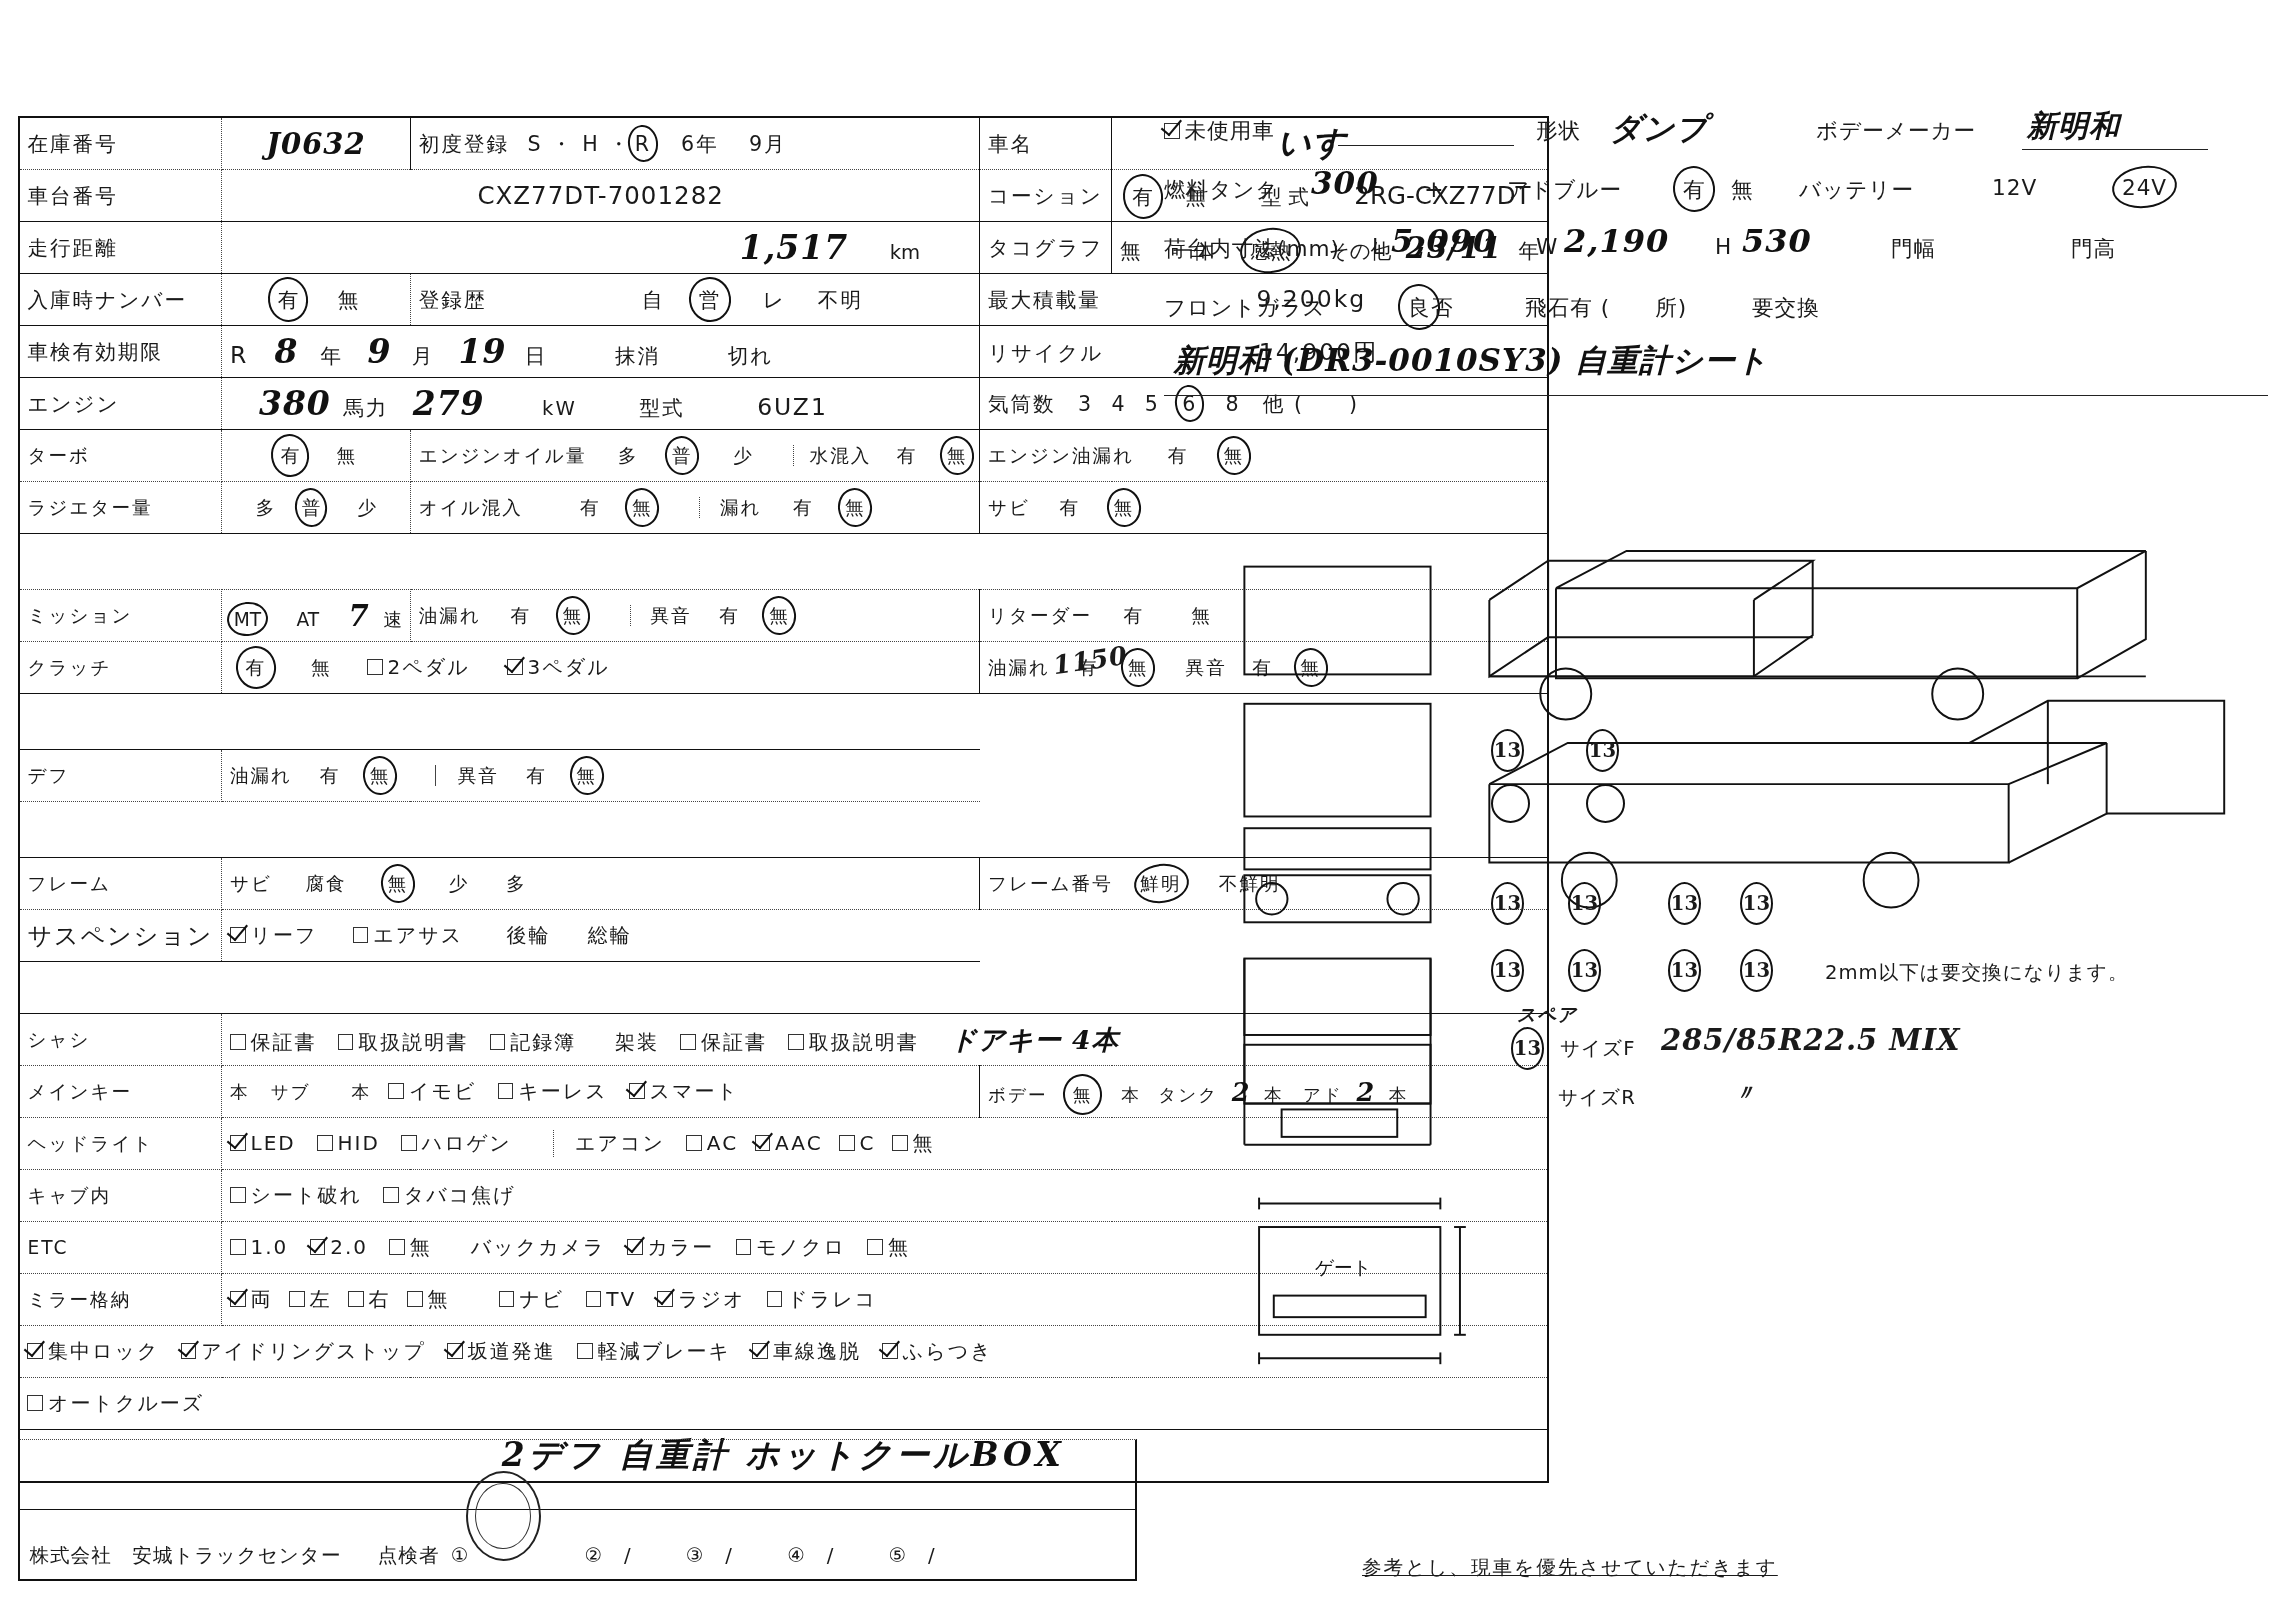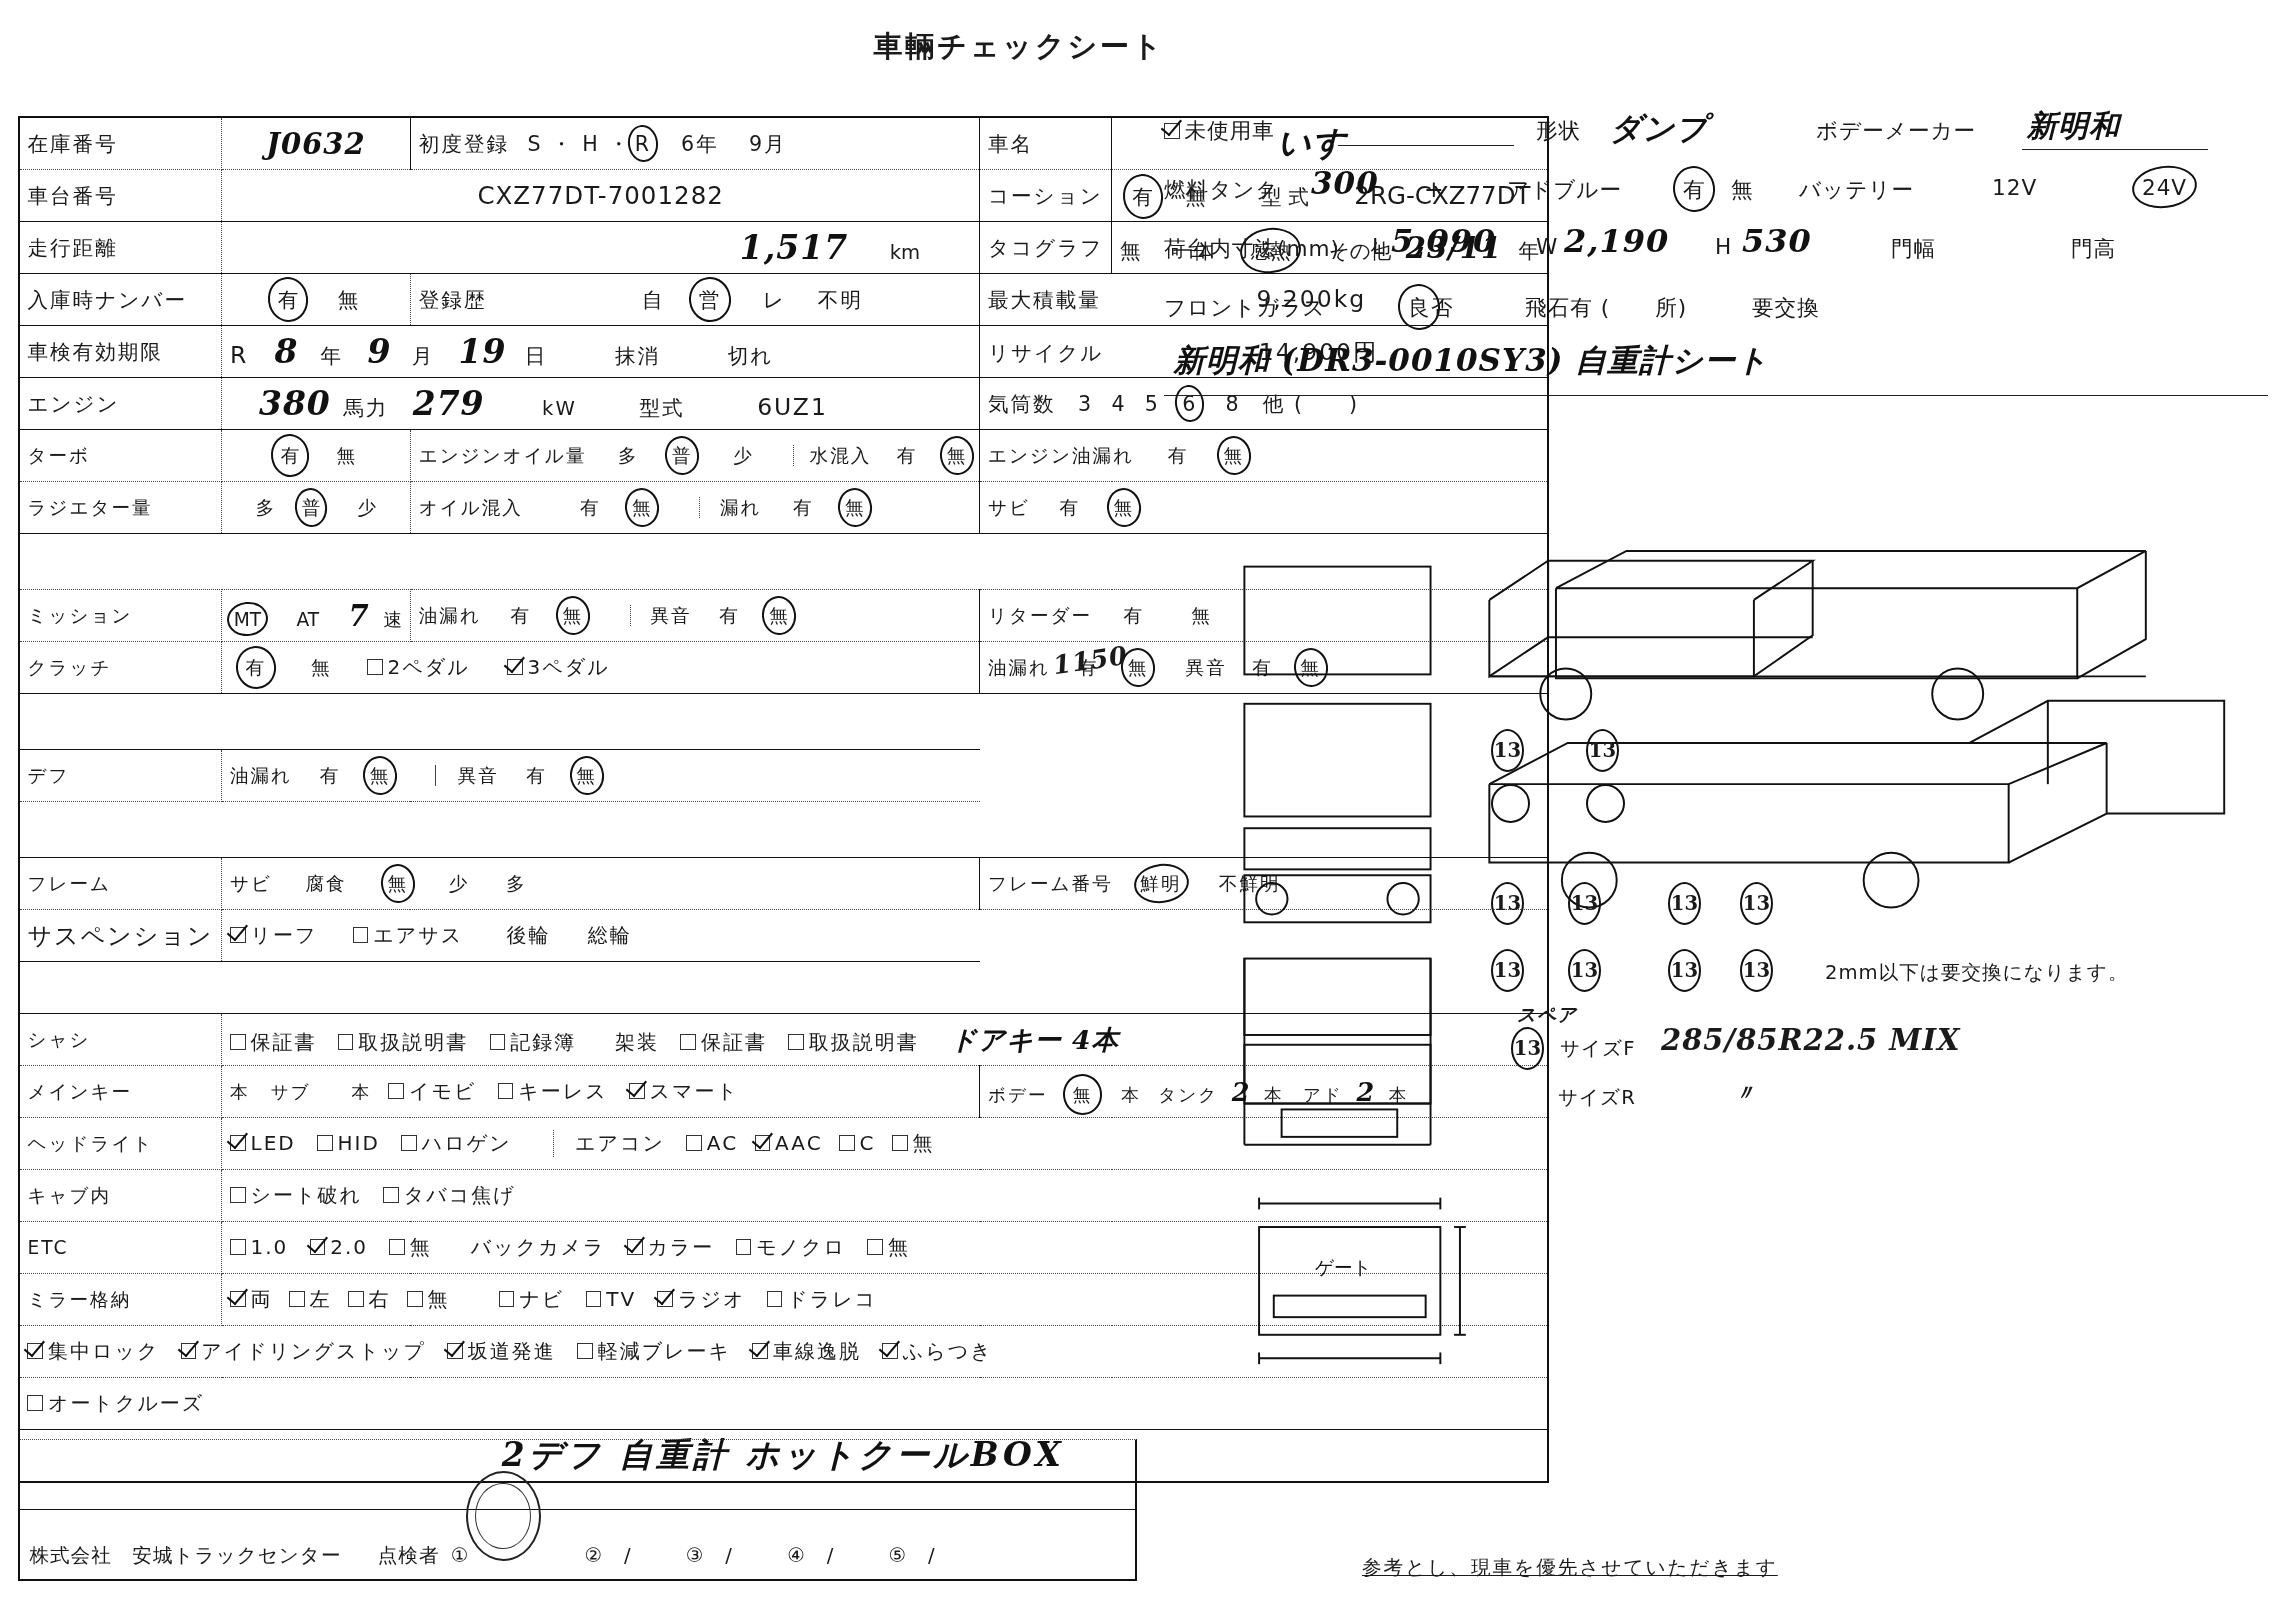--- a/index.html
+++ b/index.html
@@ -132,23 +132,20 @@
   .emptyband{
     position:absolute;left:17.6px;top:1439px;width:1115px;height:73px;
     border-left:2px solid #111;border-right:2px solid #111;border-top:1px dotted #444;
   }
 </style>
 </head>
 <body>
 
 <div class="page">
 
-  <div class="sheet-title">
-    <span>車輛チェックシート</span>
-  </div>
 
   <table class="ltable">
 
     <tbody>
         <tr>
       <td class="lbl" style="width:147px">在庫番号</td>
       <td class="ctr solidR" style="width:172px"><span class="hw">J0632</span></td>
       <td class="lbl solidR" style="width:431px">
         <span>初度登録</span>
         <span style="margin-left:9.8px">S ・ H ・</span><span class="circ circ-tight">R</span>
@@ -533,21 +530,21 @@
 
     <div class="rline">
       <span class="t" style="left:0">燃料タンク</span>
       <span class="t hw" style="left:147px;top:-2px;font-size:31px">300</span>
       <span class="t" style="left:260px;font-size:23.5px">+</span>
       <span class="t" style="left:343px">アドブルー</span>
       <span class="t circ" style="left:515px">有</span>
       <span class="t" style="left:567px">無</span>
       <span class="t" style="left:635px">バッテリー</span>
       <span class="t" style="left:828px">12V</span>
-      <span class="t circ" style="left:974px">24V</span>
+      <span class="t circ" style="left:954px">24V</span>
     </div>
 
     <div class="rline">
       <span class="t" style="left:0">荷台内寸法(mm)</span>
       <span class="t" style="left:208px">L</span>
       <span class="t hw" style="left:227px;top:-3.9px;font-size:32px">5,090</span>
       <span class="t" style="left:372px">W</span>
       <span class="t hw" style="left:400px;top:-3.9px;font-size:32px">2,190</span>
       <span class="t" style="left:551px">H</span>
       <span class="t hw" style="left:578px;top:-3.9px;font-size:32px">530</span>

